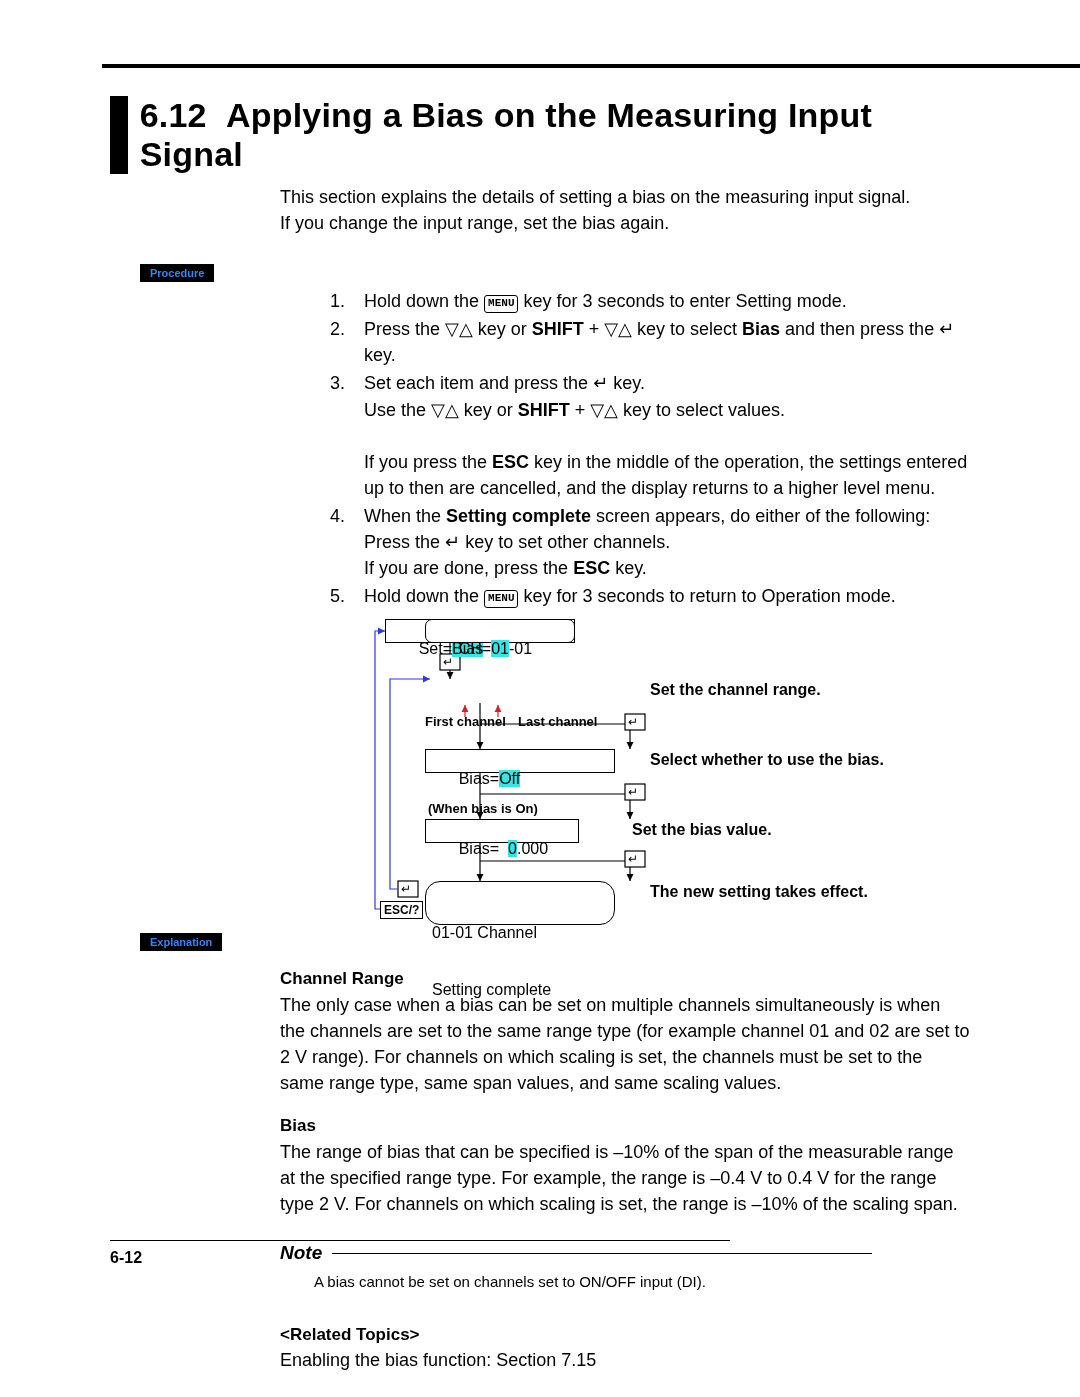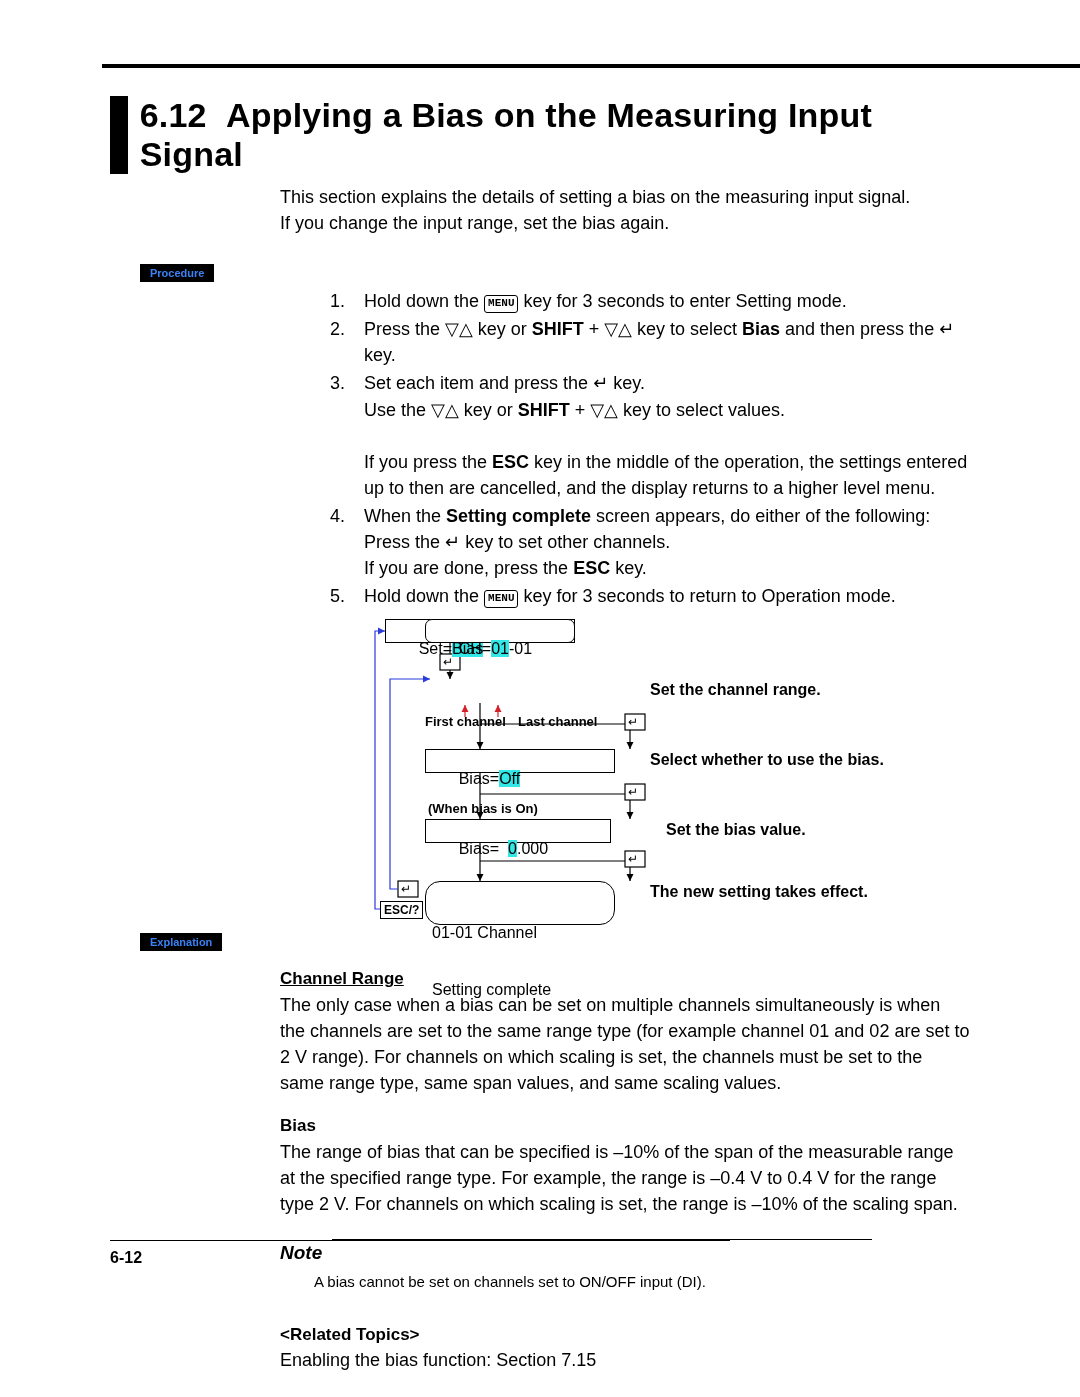--- a/index.html
+++ b/index.html
@@ -129,20 +129,21 @@
     font-size: 18px;
     line-height: 1.45;
   }
   .sub-hdr {
     font-weight: bold;
     font-size: 17px;
     margin-top: 18px;
   }
   .note-row {
     display: flex;
+    align-items: center;
     margin-top: 22px;
   }
   .note-word {
     font-style: italic;
     font-weight: bold;
     font-size: 19px;
     margin-right: 10px;
   }
   .note-line {
     flex: 1;
@@ -284,38 +285,38 @@
     <div class="diag-caption" style="left:145px; top:95px;">First channel</div>
     <div class="diag-caption" style="left:238px; top:95px;">Last channel</div>
     <div class="diag-label" style="left:370px; top:62px;">Set the channel range.</div>
 
     <div class="lcd-box" style="left:145px; top:130px; width:190px;">
       <span>Bias=</span><span class="hl">Off</span>
     </div>
     <div class="diag-label" style="left:370px; top:132px;">Select whether to use the bias.</div>
 
     <div class="diag-caption" style="left:148px; top:182px; font-weight:bold;">(When bias is On)</div>
-    <div class="lcd-box" style="left:145px; top:200px; width:186px;">
+    <div class="lcd-box" style="left:145px; top:200px; width:154px;">
       <span>Bias=  </span><span class="hl">0</span><span>.000</span>
     </div>
-    <div class="diag-label" style="left:386px; top:202px;">Set the bias value.</div>
+    <div class="diag-label" style="left:352px; top:202px;">Set the bias value.</div>
 
     <div class="lcd-box big" style="left:145px; top:262px; width:190px;">
       <div>01-01 Channel</div>
       <div>Setting complete</div>
     </div>
     <div class="diag-label" style="left:370px; top:264px;">The new setting takes effect.</div>
 
     <div class="esc-key" style="left:100px; top:282px;">ESC/?</div>
   </div>
 
   <div class="section-label" style="margin-top:4px;">Explanation</div>
 
   <div class="explanation-body">
-    <div class="sub-hdr" style="margin-top:16px;text-decoration:underline;">Channel Range</div>
+    <div class="sub-hdr" style="margin-top:16px;">Channel Range</div>
     <div>The only case when a bias can be set on multiple channels simultaneously is when the channels are set to the same range type (for example channel 01 and 02 are set to 2 V range).  For channels on which scaling is set, the channels must be set to the same range type, same span values, and same scaling values.</div>
 
     <div class="sub-hdr">Bias</div>
     <div>The range of bias that can be specified is –10% of the span of the measurable range at the specified range type.  For example, the range is –0.4 V to 0.4 V for the range type 2 V.  For channels on which scaling is set, the range is –10% of the scaling span.</div>
 
     <div class="note-row">
       <span class="note-word">Note</span>
       <span class="note-line"></span>
     </div>
     <div class="note-text">A bias cannot be set on channels set to ON/OFF input (DI).</div>

